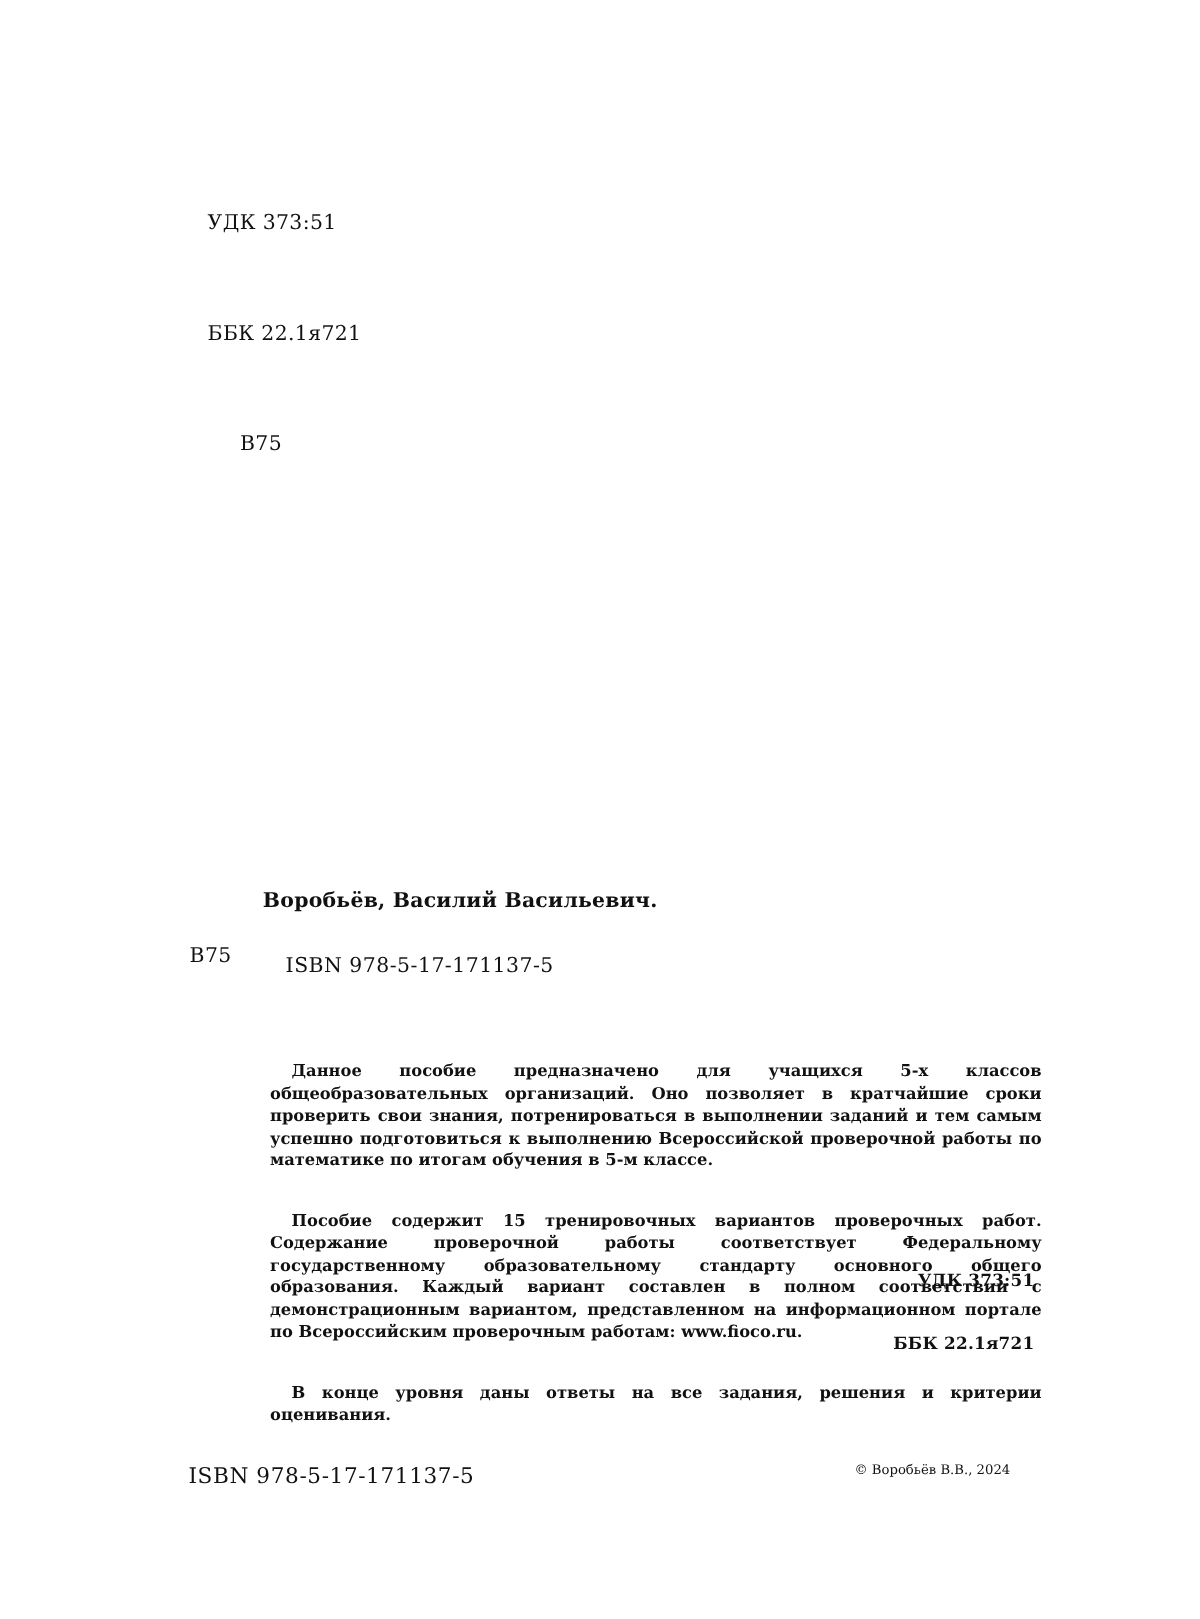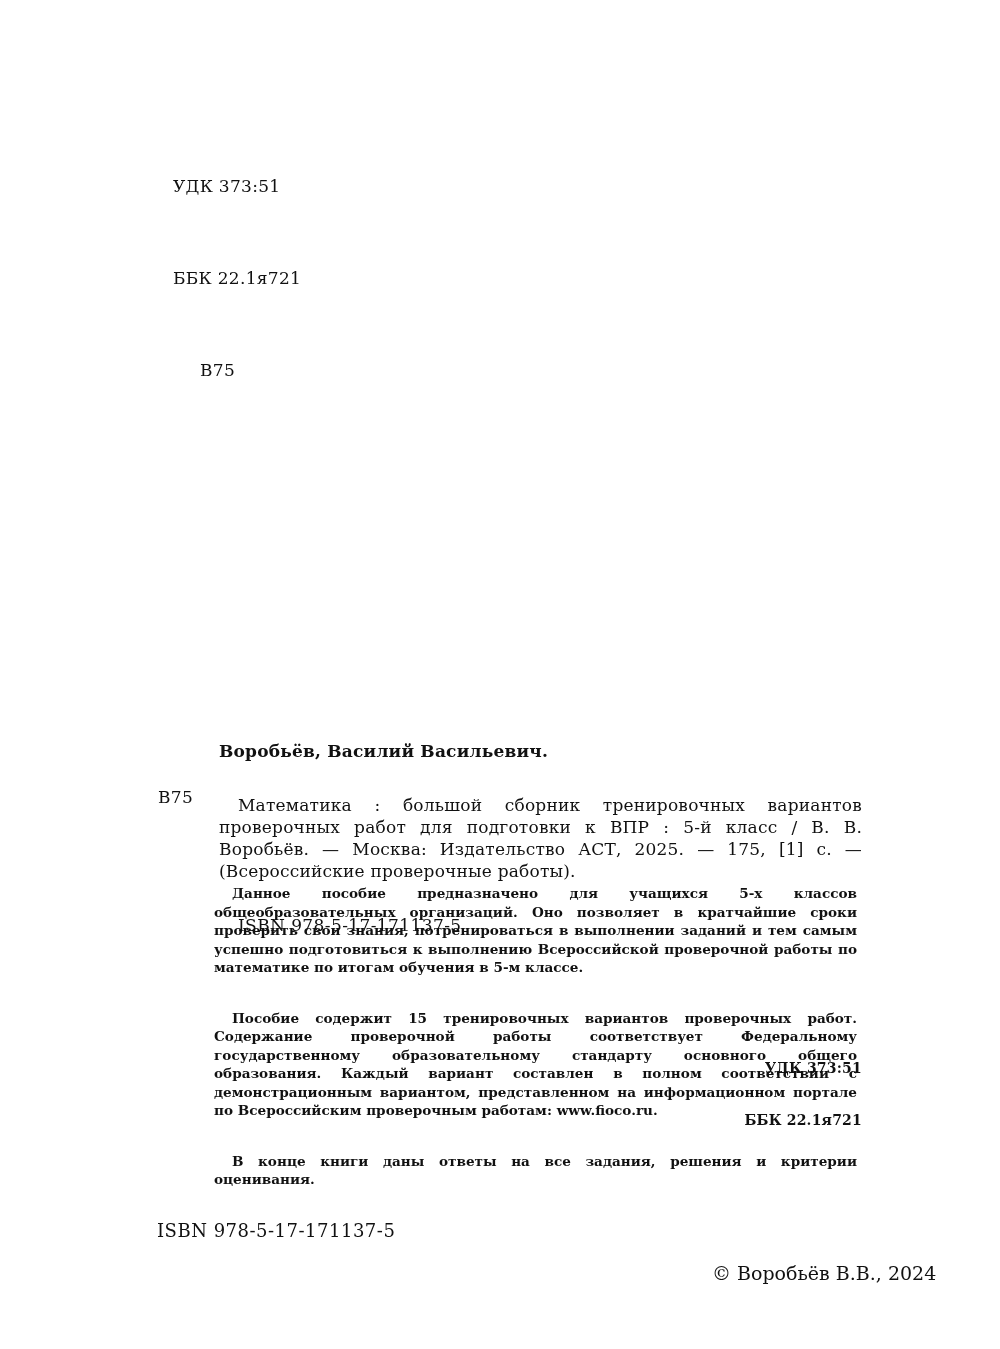--- a/index.html
+++ b/index.html
@@ -57,21 +57,21 @@
     letter-spacing: 0.2px;
   }
   .biblio .isbn-line {
     text-indent: 19px;
     letter-spacing: 0.4px;
   }
 
   
   .annotation {
     position: absolute;
-    left: 166px;
+    left: 177px;
     top: 836px;
     width: 707px;
     font-size: 13.6px;
     line-height: 18.5px;
     font-weight: bold;
     text-align: justify;
   }
   .annotation p { text-indent: 18px; }
 
   
@@ -91,48 +91,46 @@
     position: absolute;
     left: 125px;
     top: 1188px;
     font-size: 18px;
     letter-spacing: 0.5px;
   }
   .copyrights {
     position: absolute;
     left: 664px;
     top: 1165px;
-    font-size: 19px;
+    font-size: 11px;
     line-height: 24px;
-    margin-top: 48px;
   }
 </style>
 </head>
 <body>
 
 <div class="page">
 
   <div class="top-codes">
     <div class="code-line">УДК 373:51</div>
     <div class="code-line">ББК 22.1я721</div>
     <div class="code-line author-code">В75</div>
   </div>
 
   <div class="b75-hanging">В75</div>
 
   <div class="biblio">
     <p class="author">Воробьёв, Василий Васильевич.</p>
-    <p class="desc">Математика : большой сборник тренировочных вариантов проверочных работ для подготовки к ВПР : 5-й класс / В. В. Воробьёв. — Москва: Издательство АСТ, 2025. — 175, [1] с. — (Всероссийские проверочные работы).</p>
     <p class="isbn-line">ISBN 978-5-17-171137-5</p>
   </div>
 
   <div class="annotation">
     <p>Данное пособие предназначено для учащихся 5-х классов общеобразовательных организаций. Оно позволяет в кратчайшие сроки проверить свои знания, потренироваться в выполнении заданий и тем самым успешно подготовиться к выполнению Всероссийской проверочной работы по математике по итогам обучения в 5-м классе.</p>
     <p>Пособие содержит 15 тренировочных вариантов проверочных работ. Содержание проверочной работы соответствует Федеральному государственному образовательному стандарту основного общего образования. Каждый вариант составлен в полном соответствии с демонстрационным вариантом, представленном на информационном портале по Всероссийским проверочным работам: www.fioco.ru.</p>
-    <p>В конце книги даны ответы на все задания, решения и критерии оценивания.</p>
+    <p>В конце уровня даны ответы на все задания, решения и критерии оценивания.</p>
   </div>
 
   <div class="bottom-codes">
     <div>УДК 373:51</div>
     <div>ББК 22.1я721</div>
   </div>
 
   <div class="footer-isbn">ISBN 978-5-17-171137-5</div>
 
   <div class="copyrights">

